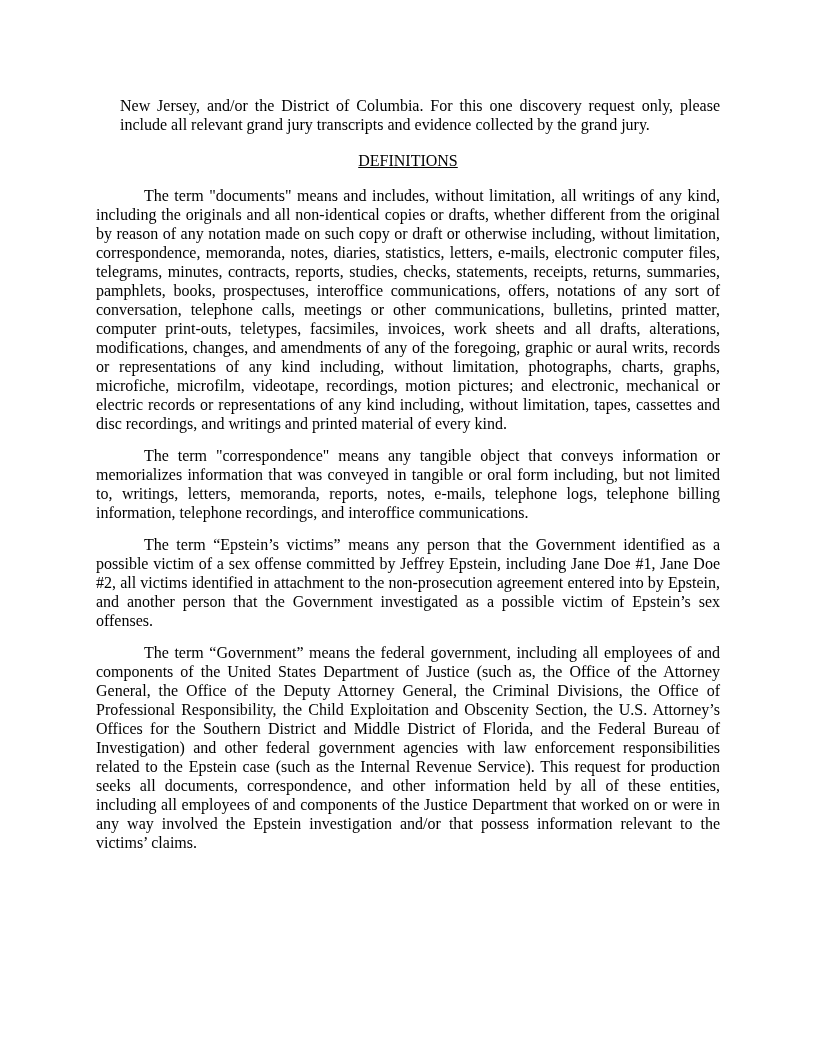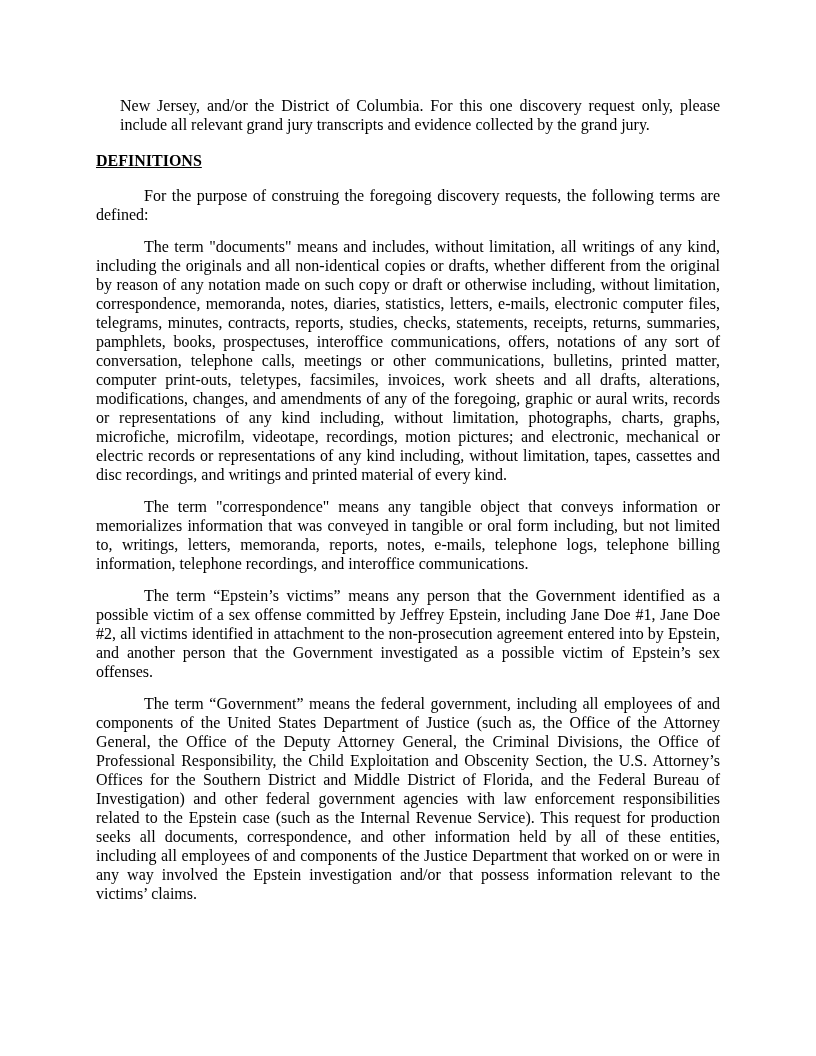--- a/index.html
+++ b/index.html
@@ -20,21 +20,22 @@
     line-height: 19px;
     color: #000000;
     overflow: hidden;
   }
   .continuation {
     margin: 0 0 0 24px;
     text-align: justify;
   }
   .heading {
     margin: 17px 0 16px 0;
-    font-weight: bold;
+    text-align: center;
+    font-weight: normal;
   }
   .heading .u {
     text-decoration: underline;
   }
   .para {
     margin: 13px 0 0 0;
     text-align: justify;
     text-indent: 48px;
   }
 </style>
@@ -42,21 +43,20 @@
 <body>
 
 <div class="page">
 
   <p class="continuation">New Jersey, and/or the District of Columbia.  For this one discovery request only, please include all relevant grand jury transcripts and evidence collected by the grand jury.</p>
 
   <div class="heading">
     <span class="u">DEFINITIONS</span>
   </div>
 
-  <p class="para">For the purpose of construing the foregoing discovery requests, the following terms are defined:</p>
 
   <p class="para">The term "documents" means and includes, without limitation, all writings of any kind, including the originals and all non-identical copies or drafts, whether different from the original by reason of any notation made on such copy or draft or otherwise including, without limitation, correspondence, memoranda, notes, diaries, statistics, letters, e-mails, electronic computer files, telegrams, minutes, contracts, reports, studies, checks, statements, receipts, returns, summaries, pamphlets, books, prospectuses, interoffice communications, offers, notations of any sort of conversation, telephone calls, meetings or other communications, bulletins, printed matter, computer print-outs, teletypes, facsimiles, invoices, work sheets and all drafts, alterations, modifications, changes, and amendments of any of the foregoing, graphic or aural writs, records or representations of any kind including, without limitation, photographs, charts, graphs, microfiche, microfilm, videotape, recordings, motion pictures; and electronic, mechanical or electric records or representations of any kind including, without limitation, tapes, cassettes and disc recordings, and writings and printed material of every kind.</p>
 
   <p class="para">The term "correspondence" means any tangible object that conveys information or memorializes information that was conveyed in tangible or oral form including, but not limited to, writings, letters, memoranda, reports, notes, e-mails, telephone logs, telephone billing information, telephone recordings, and interoffice communications.</p>
 
   <p class="para">The term “Epstein’s victims” means any person that the Government identified as a possible victim of a sex offense committed by Jeffrey Epstein, including Jane Doe #1, Jane Doe #2, all victims identified in attachment to the non-prosecution agreement entered into by Epstein, and another person that the Government investigated as a possible victim of Epstein’s sex offenses.</p>
 
   <p class="para">The term “Government” means the federal government, including all employees of and components of the United States Department of Justice (such as, the Office of the Attorney General, the Office of the Deputy Attorney General, the Criminal Divisions, the Office of Professional Responsibility, the Child Exploitation and Obscenity Section, the U.S. Attorney’s Offices for the Southern District and Middle District of Florida, and the Federal Bureau of Investigation) and other federal government agencies with law enforcement responsibilities related to the Epstein case (such as the Internal Revenue Service).  This request for production seeks all documents, correspondence, and other information held by all of these entities, including all employees of and components of the Justice Department that worked on or were in any way involved the Epstein investigation and/or that possess information relevant to the victims’ claims.</p>
 
 

